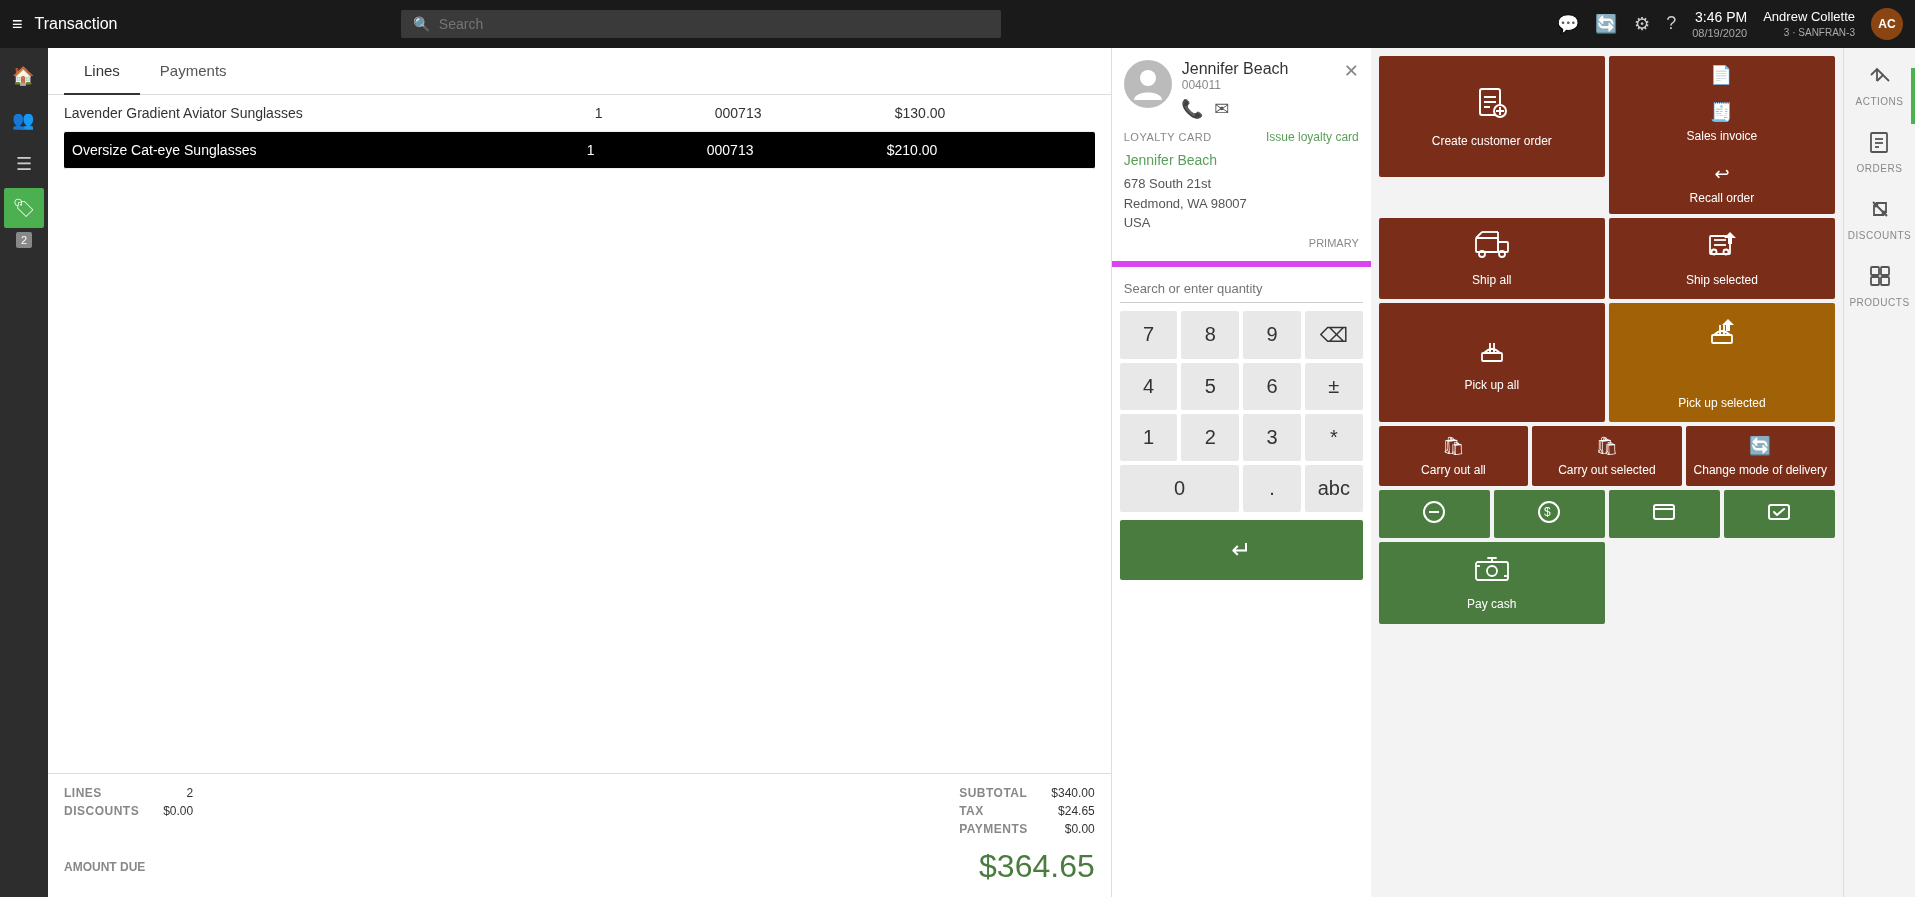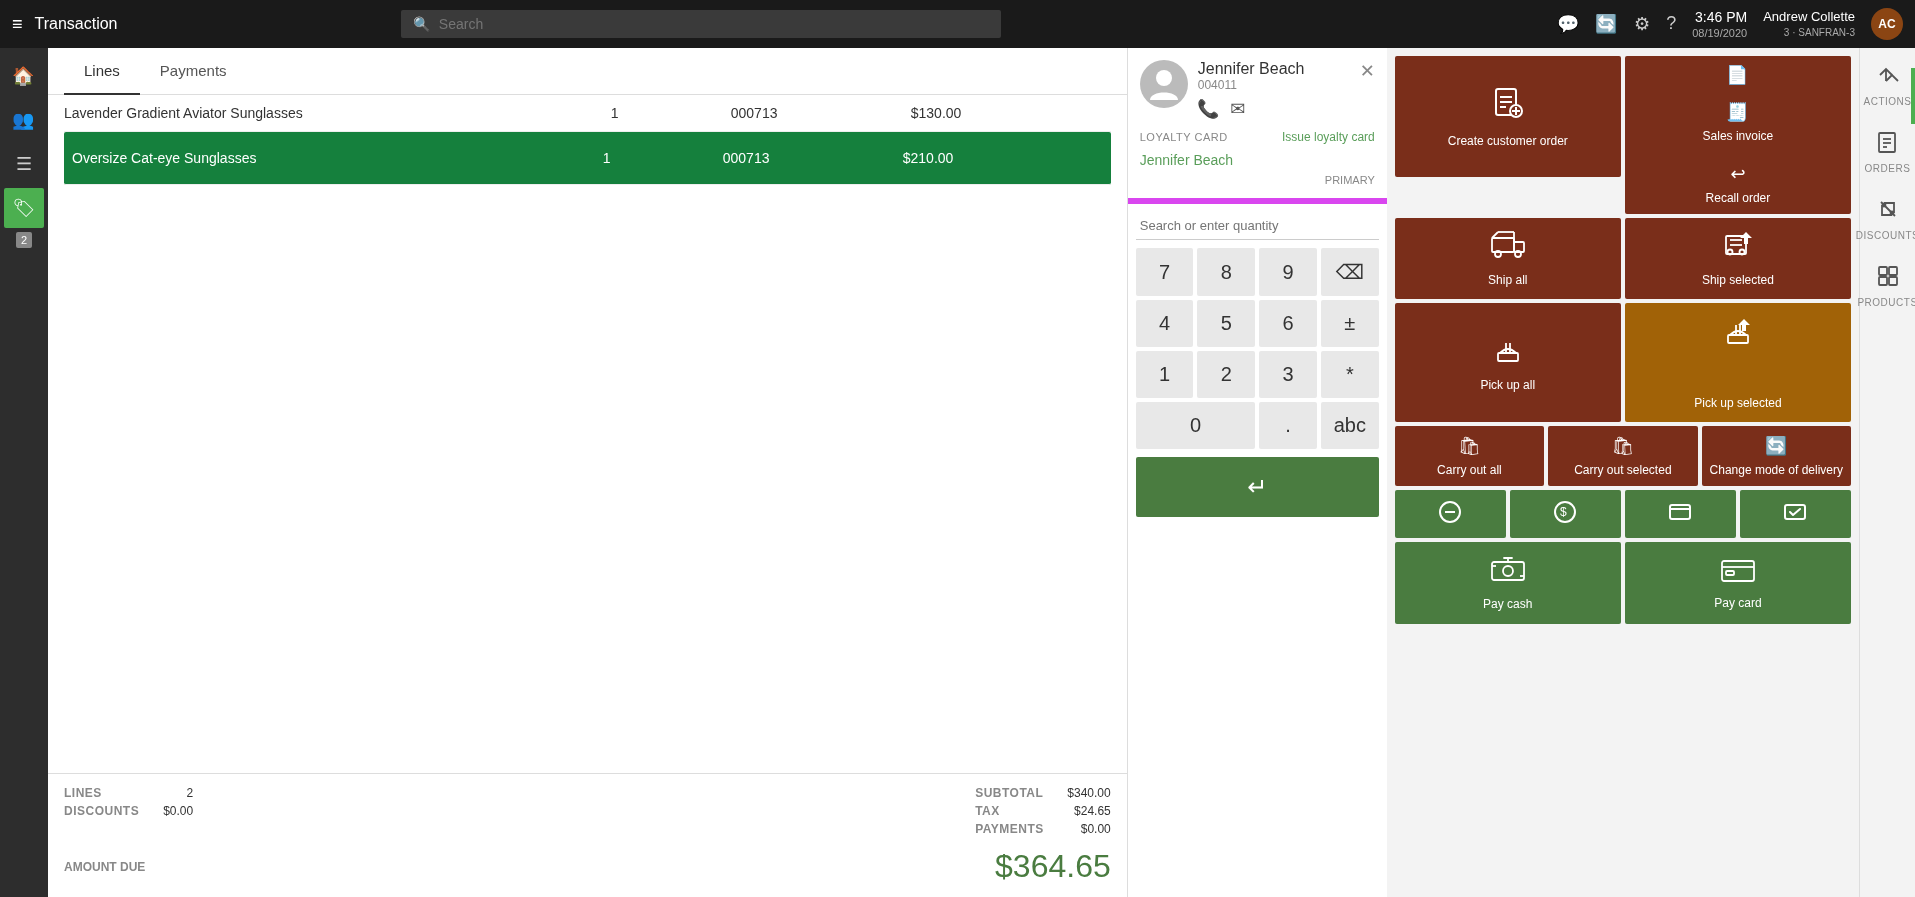--- a/index.html
+++ b/index.html
@@ -147,23 +147,23 @@
     .table-row {
       display: grid;
       grid-template-columns: 1fr 120px 180px 200px;
       padding: 10px 0;
       border-bottom: 1px solid #eee;
       font-size: 14px;
       color: #333;
       cursor: pointer;
     }
     .table-row.selected {
-      background: #15803d;
+      background: #000000;
       color: #fff;
-      padding: 18px 8px;
+      padding: 10px 8px;
       border-radius: 2px;
     }
 
     
     .footer-section {
       border-top: 1px solid #ddd;
       padding: 12px 16px;
       background: #fff;
     }
     .footer-row {
@@ -311,21 +311,21 @@
       justify-content: center;
       gap: 6px;
       min-height: 80px;
       text-align: center;
     }
     .tile-icon { font-size: 28px; }
     .tile-label { font-size: 12px; font-weight: 500; line-height: 1.2; }
 
     
     .right-sidebar {
-      width: 56px;
+      width: 72px;
       background: #f3f3f3;
       display: flex;
       flex-direction: column;
       align-items: center;
       padding-top: 8px;
       gap: 8px;
       border-left: 1px solid #ddd;
     }
     .right-sidebar-item {
       display: flex;
@@ -450,20 +450,25 @@
             <span>✉</span>
           </div>
         </div>
         <span class="close-btn">✕</span>
       </div>
       <div class="loyalty-row">
         <span class="loyalty-label">LOYALTY CARD</span>
         <a class="loyalty-link">Issue loyalty card</a>
       </div>
       <div class="customer-loyalty-name">Jennifer Beach</div>
+      <div class="customer-address">
+        <div>678 South 21st</div>
+        <div>Redmond, WA 98007</div>
+        <div>USA</div>
+      </div>
       <div class="primary-badge">PRIMARY</div>
     </div>
 
     <div class="numpad-section">
       <input class="numpad-search" type="text" placeholder="Search or enter quantity" style="">
       <div class="numpad-grid">
         <button class="num-btn">7</button>
         <button class="num-btn">8</button>
         <button class="num-btn">9</button>
         <button class="num-btn">⌫</button>
@@ -644,30 +649,20 @@
               <rect x="2" y="8" width="32" height="18" rx="2"></rect>
               <circle cx="18" cy="17" r="5"></circle>
               <line x1="2" y1="12" x2="6" y2="12"></line>
               <line x1="30" y1="22" x2="34" y2="22"></line>
               <line x1="18" y1="4" x2="18" y2="8"></line>
               <path d="M14 4 L22 4" stroke-linecap="round"></path>
             </svg>
           </span>
           <span class="tile-label">Pay cash</span>
         </div>
-        <div class="tile" style="background:#4a7c40;">
-          <span class="tile-icon">
-            <svg width="36" height="28" viewBox="0 0 36 28" fill="none" stroke="white" stroke-width="1.8">
-              <rect x="2" y="6" width="32" height="20" rx="2"></rect>
-              <line x1="2" y1="12" x2="34" y2="12"></line>
-              <rect x="6" y="16" width="8" height="4" rx="1"></rect>
-            </svg>
-          </span>
-          <span class="tile-label">Pay card</span>
-        </div>
       </div>
     </div>
 
     <div class="right-sidebar">
       <div class="right-sidebar-item">
         <span class="right-sidebar-icon">
           <svg width="22" height="22" viewBox="0 0 22 22" fill="none" stroke="#555" stroke-width="1.8">
             <path d="M3 11 L9 5 L15 11 M9 5 L9 17"></path>
             <path d="M13 17 L19 11 L25 17" transform="translate(-4,0)"></path>
           </svg>

